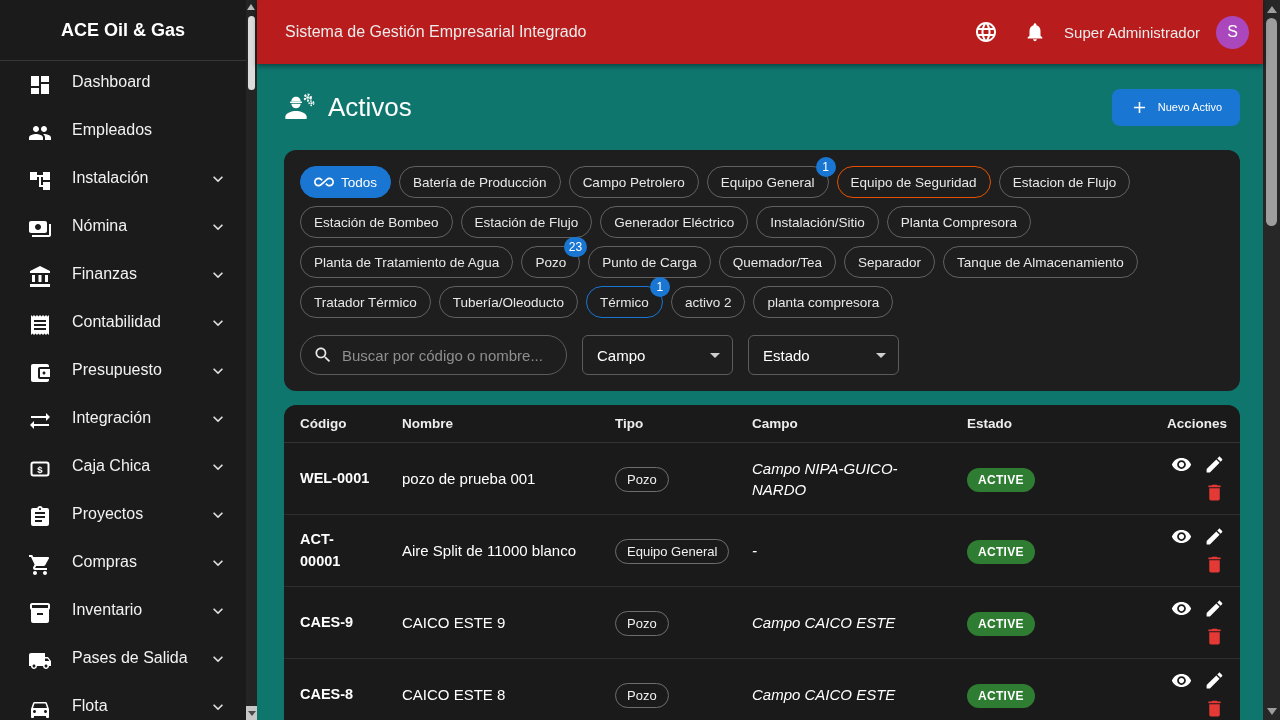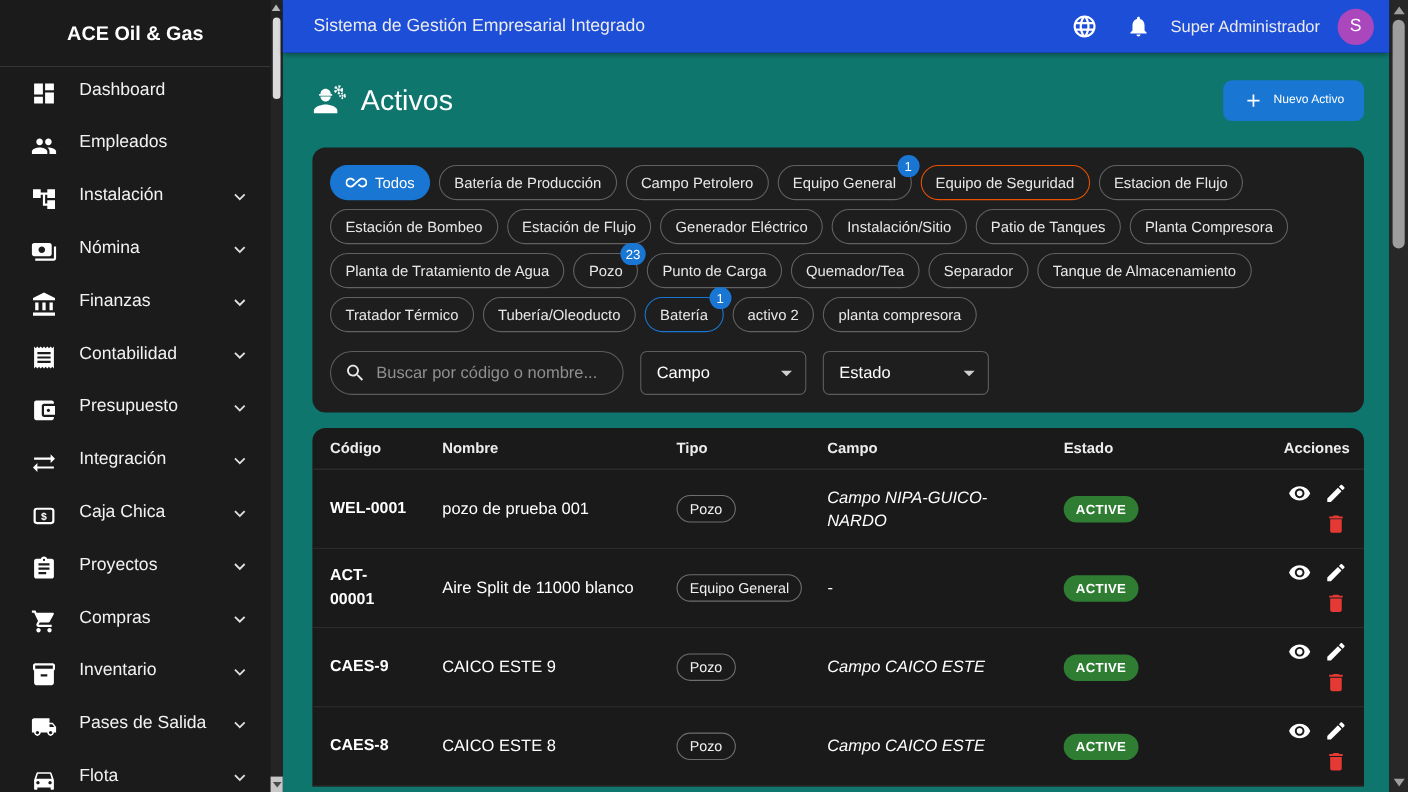--- a/index.html
+++ b/index.html
@@ -28,21 +28,21 @@
   .sb-track { width: 11px; background: #242424; position: relative; }
   .sb-up { position: absolute; top: 4px; left: 1px; width: 0; height: 0;
     border-left: 4.5px solid transparent; border-right: 4.5px solid transparent; border-bottom: 6px solid #b9b9b9; }
   .sb-thumb { position: absolute; top: 16px; left: 2px; width: 7px; height: 74px; border-radius: 4px; background: #dcdcdc; }
   .sb-down-btn { position: absolute; bottom: 0; left: 0; width: 11px; height: 14px; background: #c7c7c7;
     display: flex; align-items: center; justify-content: center; }
   .sb-down-btn i { width: 0; height: 0; border-left: 4px solid transparent; border-right: 4px solid transparent; border-top: 5px solid #4a4a4a; }
 
   
   .main { flex: 1; display: flex; flex-direction: column; min-width: 0; }
-  .topbar { height: 48px; background: #1d4ed8; display: flex; align-items: center;
+  .topbar { height: 64px; background: #b91c1c; display: flex; align-items: center;
     padding: 0 14px 0 28px; box-shadow: 0 2px 5px rgba(0,0,0,.45); position: relative; z-index: 2; }
   .topbar-title { font-size: 16px; color: #ececec; flex: 1; }
   .topbar-right { display: flex; align-items: center; }
   .icon-btn { width: 24px; height: 24px; color: #fff; cursor: pointer; }
   .icon-btn svg { width: 100%; height: 100%; display: block; }
   .globe { margin-right: 26px; }
   .bell { width: 22px; height: 22px; margin-right: 18px; }
   .user-name { font-size: 15px; color: #ececec; margin-right: 16px; }
   .avatar { width: 33px; height: 33px; border-radius: 50%; background: #ab47bc; color: #fff;
     font-size: 16px; display: flex; align-items: center; justify-content: center; cursor: pointer; }
@@ -484,25 +484,20 @@
                 <span>Generador Eléctrico</span>
 
               </button>
               <button class="chip">
 
                 <span>Instalación/Sitio</span>
 
               </button>
               <button class="chip">
 
-                <span>Patio de Tanques</span>
-
-              </button>
-              <button class="chip">
-
                 <span>Planta Compresora</span>
 
               </button>
               <button class="chip">
 
                 <span>Planta de Tratamiento de Agua</span>
 
               </button>
               <button class="chip">
 
@@ -534,21 +529,21 @@
                 <span>Tratador Térmico</span>
 
               </button>
               <button class="chip">
 
                 <span>Tubería/Oleoducto</span>
 
               </button>
               <button class="chip is-blue">
 
-                <span>Batería</span>
+                <span>Térmico</span>
                 <span class="chip-badge">1</span>
               </button>
               <button class="chip">
 
                 <span>activo 2</span>
 
               </button>
               <button class="chip">
 
                 <span>planta compresora</span>

